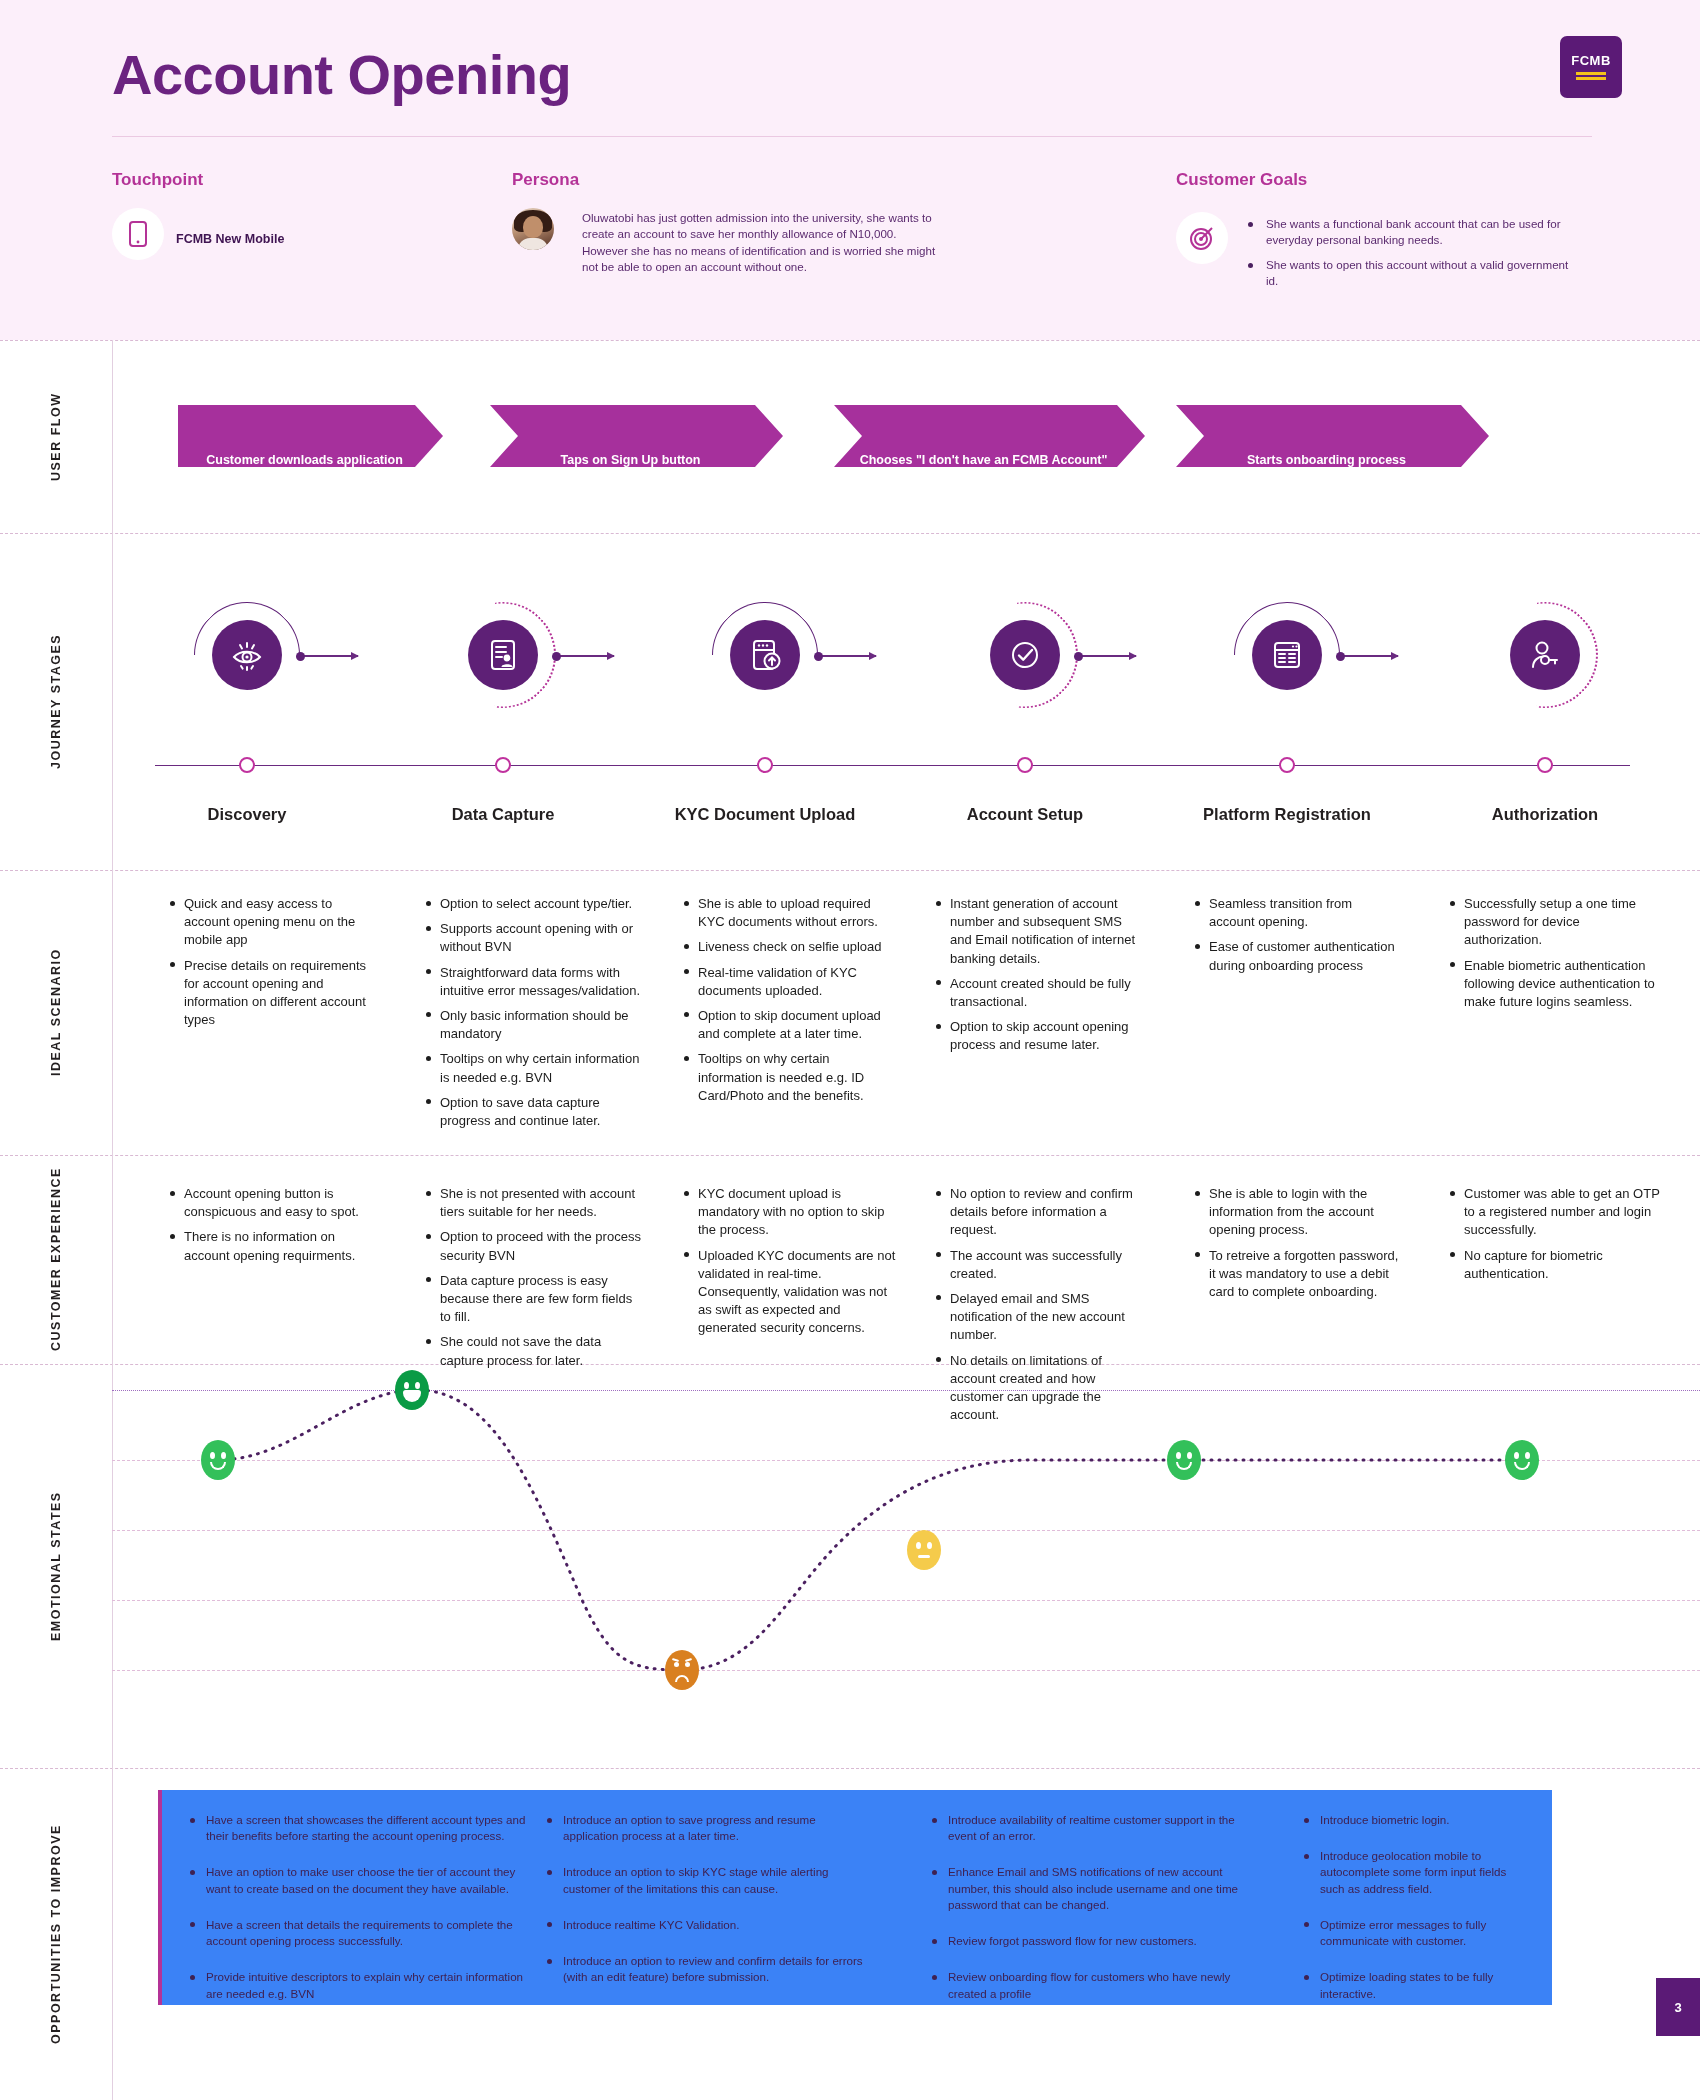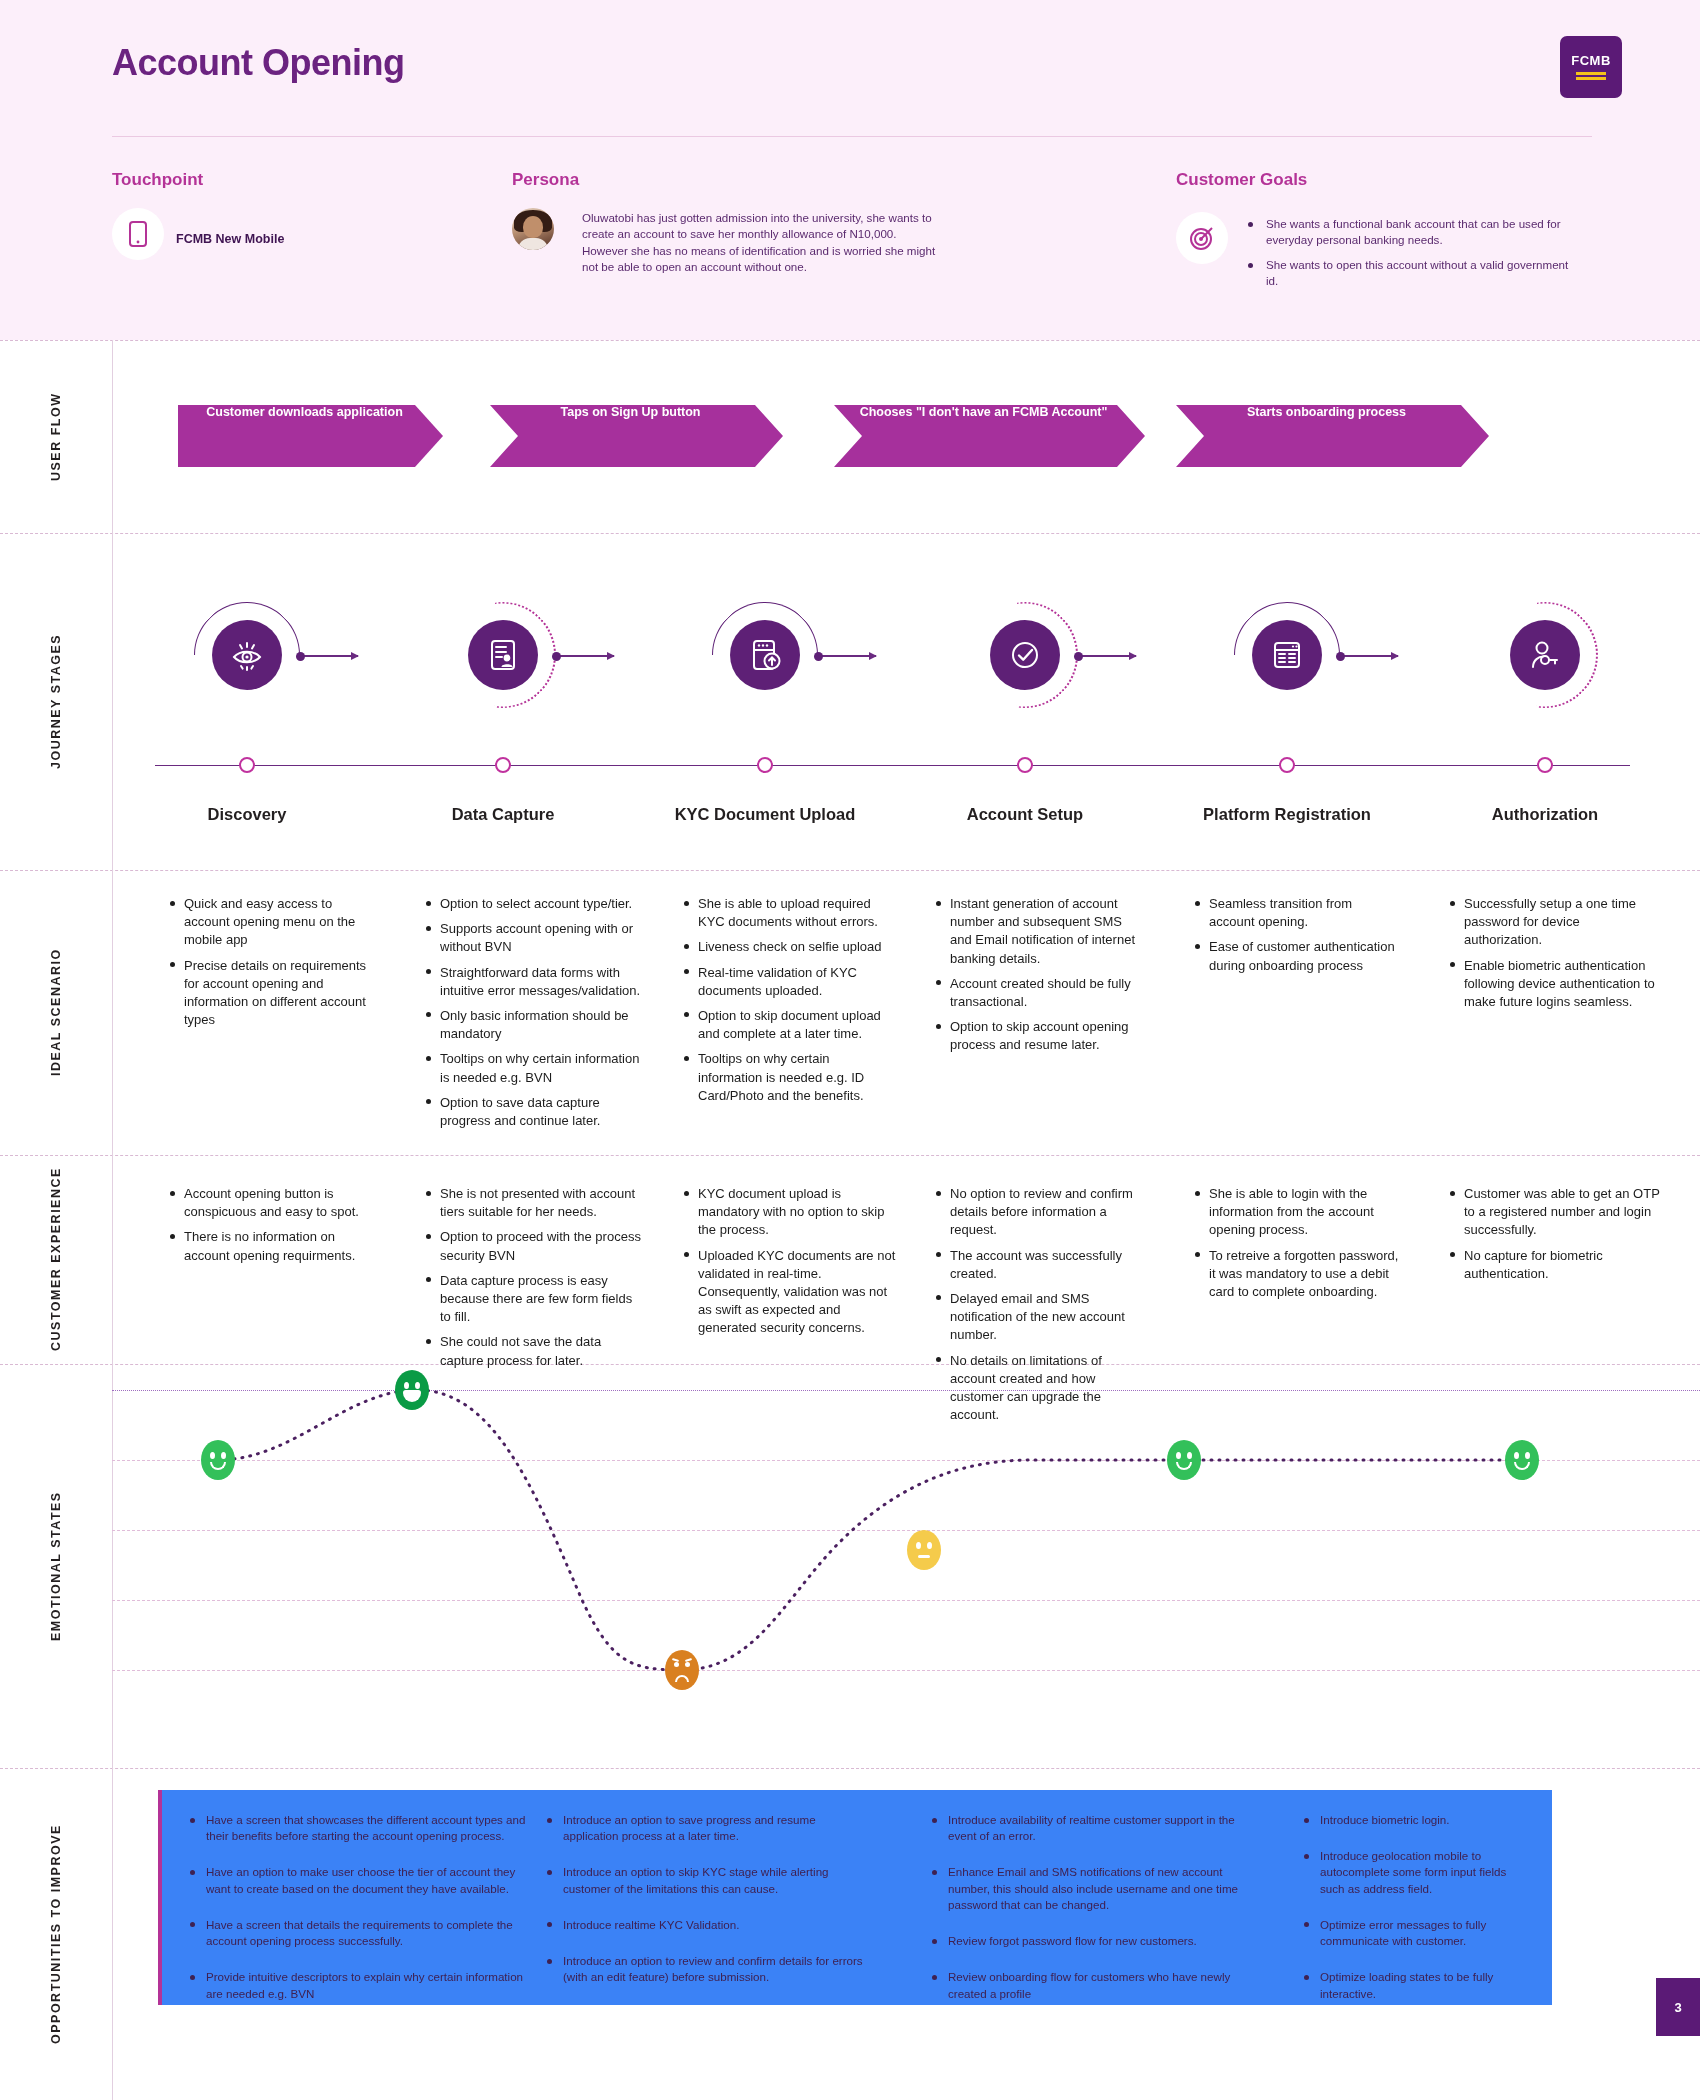--- a/index.html
+++ b/index.html
@@ -11,21 +11,21 @@
   }
   .page { position: relative; width: 1700px; height: 2100px; background: #ffffff; }
 
   
   .header {
     position: absolute; left: 0; top: 0; width: 1700px; height: 340px;
     background: #fceffa;
   }
   .title {
     position: absolute; left: 112px; top: 42px;
-    font-size: 36px; font-weight: bold; color: #6b2380; letter-spacing: -0.5px;
+    font-size: 56px; font-weight: bold; color: #6b2380; letter-spacing: -0.5px;
   }
   .logo-box {
     position: absolute; right: 78px; top: 36px;
     width: 62px; height: 62px; border-radius: 7px; background: #5b1a76;
     display: flex; flex-direction: column; align-items: center; justify-content: center;
   }
   .logo-text { color: #ffffff; font-size: 13px; font-weight: bold; letter-spacing: 0.5px; }
   .logo-bars { margin-top: 4px; width: 30px; }
   .logo-bar { height: 3px; background: #f4c21a; margin-bottom: 2px; }
   .hrule {
@@ -95,21 +95,21 @@
     font-size: 12.5px; font-weight: bold; letter-spacing: 1.5px;
     color: #231f20; text-align: center;
     writing-mode: vertical-rl; transform: rotate(180deg);
     display: flex; align-items: center; justify-content: center;
   }
 
   
   .flow-chev {
     position: absolute; height: 62px; background: #a6309c;
     clip-path: polygon(0 0, calc(100% - 28px) 0, 100% 50%, calc(100% - 28px) 100%, 0 100%);
-    display: flex; align-items: flex-start; justify-content: center;
+    display: flex; align-items: flex-end; justify-content: center;
   }
   .flow-chev.notch {
     clip-path: polygon(0 0, calc(100% - 28px) 0, 100% 50%, calc(100% - 28px) 100%, 0 100%, 28px 50%);
   }
   .flow-chev span {
     font-size: 12.5px; font-weight: bold; color: #ffffff; text-align: center;
     padding: 0 26px 0 14px;
   }
 
   

